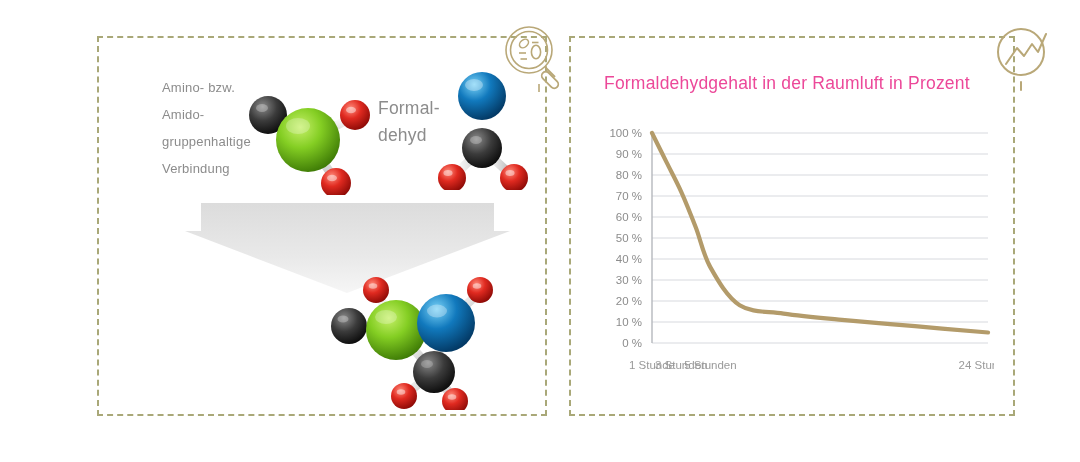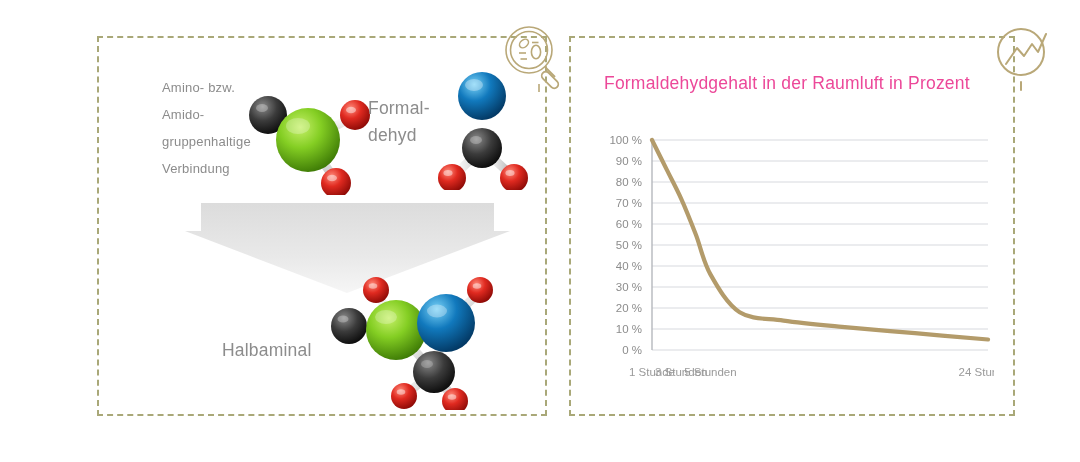--- a/index.html
+++ b/index.html
@@ -33,21 +33,21 @@
     color:#8c8c8c;
     font-weight:400;
     letter-spacing:.2px;
     white-space:pre-line;
   }
   #label-amino{
     left:120px;top:74px;width:190px;
     font-size:13px;line-height:27px;margin-left:42px;
   }
   #label-formaldehyd{
-    left:368px;top:95px;width:96px;
+    left:378px;top:95px;width:96px;
     font-size:17.5px;line-height:27px;
   }
   #label-halbaminal{
     left:222px;top:337px;
     font-size:17.5px;line-height:27px;
   }
 
   
   #reaction-arrow{position:absolute;left:185px;top:203px;width:325px;height:92px;}
 
@@ -59,21 +59,21 @@
 
   
   #chart-card{
     position:absolute;left:592px;top:60px;width:402px;height:320px;
     background:#ffffff;
   }
   #chart-title{
     position:absolute;left:12px;top:13px;
     font-size:17.5px;color:#ec4899;letter-spacing:.2px;white-space:nowrap;
   }
-  #chart-plot{position:absolute;left:0;top:68px;width:402px;height:260px;text-align:right;}
+  #chart-plot{position:absolute;left:0;top:61px;width:402px;height:260px;text-align:right;}
 </style>
 </head>
 <body>
 
 <div class="stage">
 
   <div class="panel" id="panel-left"></div>
 
   <div class="corner-icon" id="icon-magnifier">
     <svg viewBox="0 0 72 72" width="72" height="72">
@@ -186,21 +186,20 @@
         <linearGradient id="arrG" x1="0" y1="0" x2="0" y2="1">
           <stop offset="0%" stop-color="#dcdcdc"></stop>
             <stop offset="60%" stop-color="#e9e9e9"></stop>
           <stop offset="100%" stop-color="#f6f6f6"></stop>
         </linearGradient>
       </defs>
       <polygon points="16,0 309,0 309,28 325,28 162,90 0,28 16,28" fill="url(#arrG)"></polygon>
     </svg>
   </div>
 
-  <div class="lbl" id="label-halbaminal">Halbaminal</div>
 
   <div class="molecule" id="molecule-halbaminal">
     <svg viewBox="0 0 182 142" width="182" height="142">
       <defs>
         <radialGradient id="hGreen" cx="38%" cy="30%" r="72%">
           <stop offset="0%" stop-color="#c6f06a"></stop>
             <stop offset="45%" stop-color="#84ce23"></stop>
           <stop offset="100%" stop-color="#3f7c06"></stop>
         </radialGradient>
         <radialGradient id="hBlue" cx="34%" cy="26%" r="76%">

